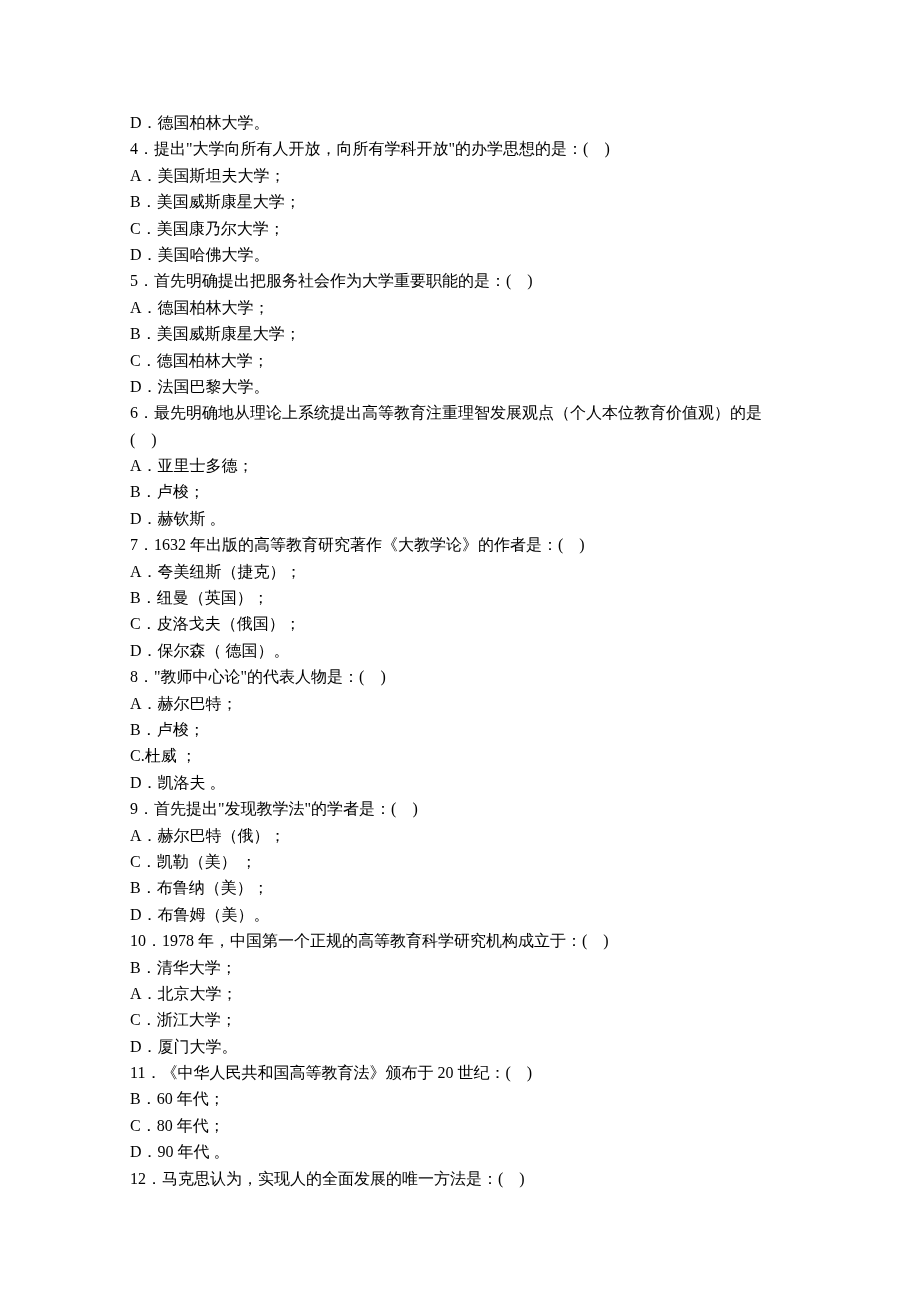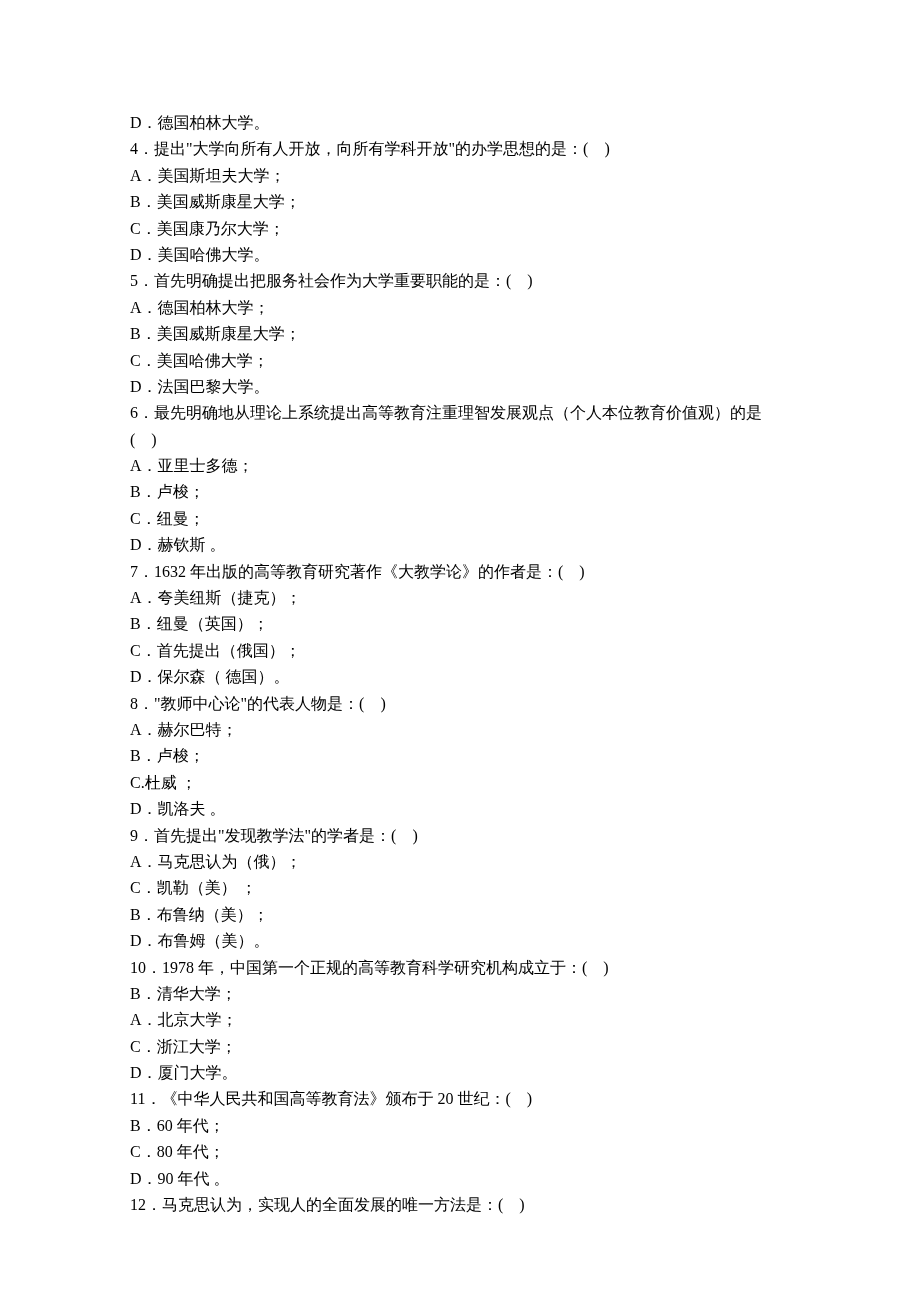--- a/index.html
+++ b/index.html
@@ -30,40 +30,39 @@
 <div class="content">
   <div class="line">D．德国柏林大学。</div>
   <div class="line">4．提出"大学向所有人开放，向所有学科开放"的办学思想的是：(    )</div>
   <div class="line">A．美国斯坦夫大学；</div>
   <div class="line">B．美国威斯康星大学；</div>
   <div class="line">C．美国康乃尔大学；</div>
   <div class="line">D．美国哈佛大学。</div>
   <div class="line">5．首先明确提出把服务社会作为大学重要职能的是：(    )</div>
   <div class="line">A．德国柏林大学；</div>
   <div class="line">B．美国威斯康星大学；</div>
-  <div class="line">C．美国哈佛大学；</div>
+  <div class="line">C．德国柏林大学；</div>
   <div class="line">D．法国巴黎大学。</div>
   <div class="line">6．最先明确地从理论上系统提出高等教育注重理智发展观点（个人本位教育价值观）的是</div>
   <div class="line">(    )</div>
   <div class="line">A．亚里士多德；</div>
   <div class="line">B．卢梭；</div>
-  <div class="line">C．纽曼；</div>
   <div class="line">D．赫钦斯 。</div>
   <div class="line">7．1632 年出版的高等教育研究著作《大教学论》的作者是：(    )</div>
   <div class="line">A．夸美纽斯（捷克）；</div>
   <div class="line">B．纽曼（英国）；</div>
-  <div class="line">C．首先提出（俄国）；</div>
+  <div class="line">C．皮洛戈夫（俄国）；</div>
   <div class="line">D．保尔森（ 德国）。</div>
   <div class="line">8．"教师中心论"的代表人物是：(    )</div>
   <div class="line">A．赫尔巴特；</div>
   <div class="line">B．卢梭；</div>
   <div class="line">C.杜威 ；</div>
   <div class="line">D．凯洛夫 。</div>
   <div class="line">9．首先提出"发现教学法"的学者是：(    )</div>
-  <div class="line">A．马克思认为（俄）；</div>
+  <div class="line">A．赫尔巴特（俄）；</div>
   <div class="line">C．凯勒（美） ；</div>
   <div class="line">B．布鲁纳（美）；</div>
   <div class="line">D．布鲁姆（美）。</div>
   <div class="line">10．1978 年，中国第一个正规的高等教育科学研究机构成立于：(    )</div>
   <div class="line">B．清华大学；</div>
   <div class="line">A．北京大学；</div>
   <div class="line">C．浙江大学；</div>
   <div class="line">D．厦门大学。</div>
   <div class="line">11．《中华人民共和国高等教育法》颁布于 20 世纪：(    )</div>
   <div class="line">B．60 年代；</div>

